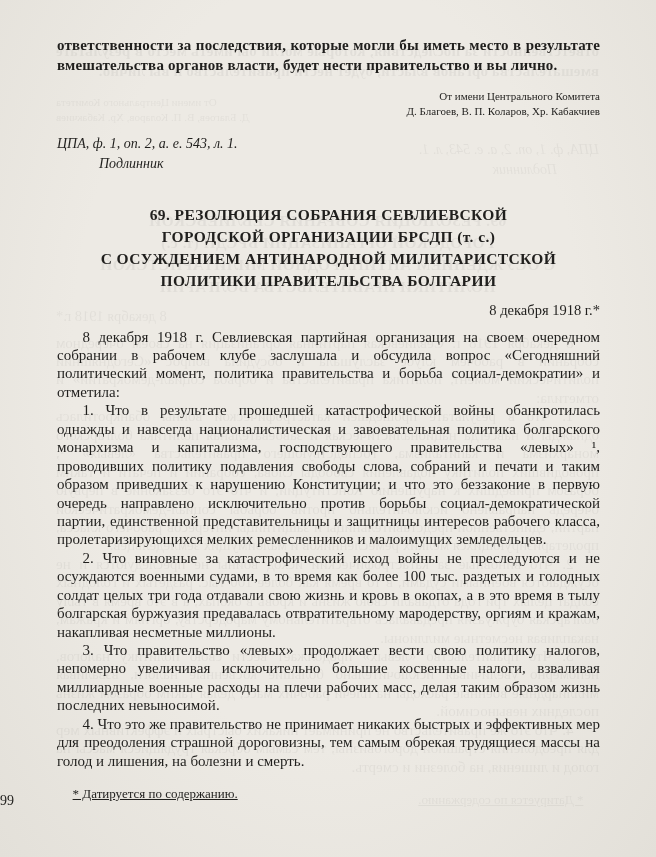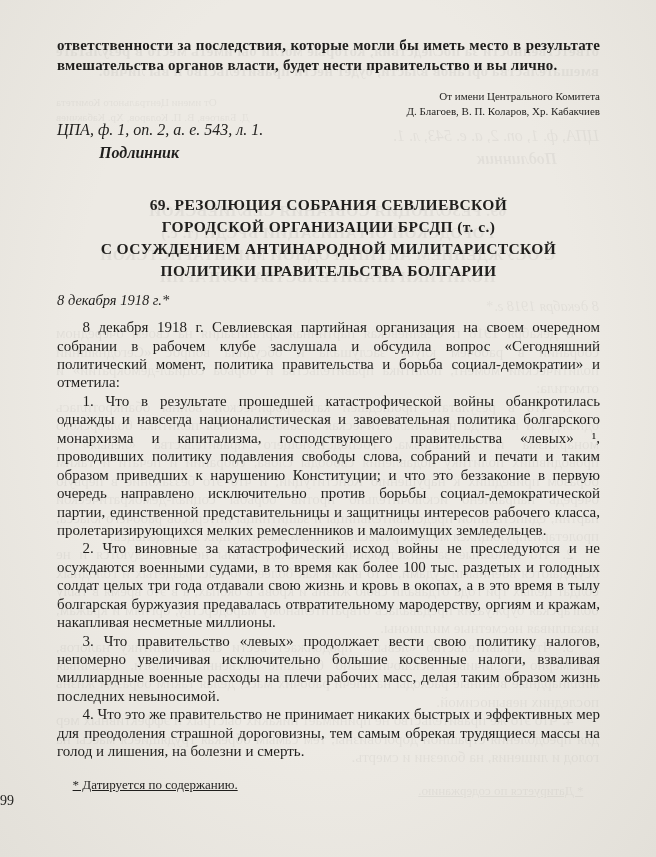--- a/index.html
+++ b/index.html
@@ -46,40 +46,40 @@
     text-align: justify;
     letter-spacing: 0.2px;
   }
   .signature {
     margin-top: 13px;
     text-align: right;
     font-size: 11px;
     line-height: 1.4;
   }
   .archive {
-    font-size: 16px;
+    margin-top: 15px;
+    font-size: 14px;
     line-height: 1.4;
     font-style: italic;
   }
   .archive .orig {
     padding-left: 42px;
-    font-weight: bold;
   }
   .doc-title {
     margin: 30px 10px 0 10px;
     text-align: center;
     font-weight: bold;
     font-size: 15.5px;
     line-height: 1.42;
     letter-spacing: 0.4px;
     white-space: pre-line;
   }
   .doc-date {
     margin-top: 10px;
-    font-style: italic;
+    text-align: right;
     font-size: 14.5px;
   }
   .doc-body {
     margin-top: 9px;
     font-size: 15px;
     line-height: 1.23;
     text-align: justify;
   }
   .doc-body p {
     margin: 0;

